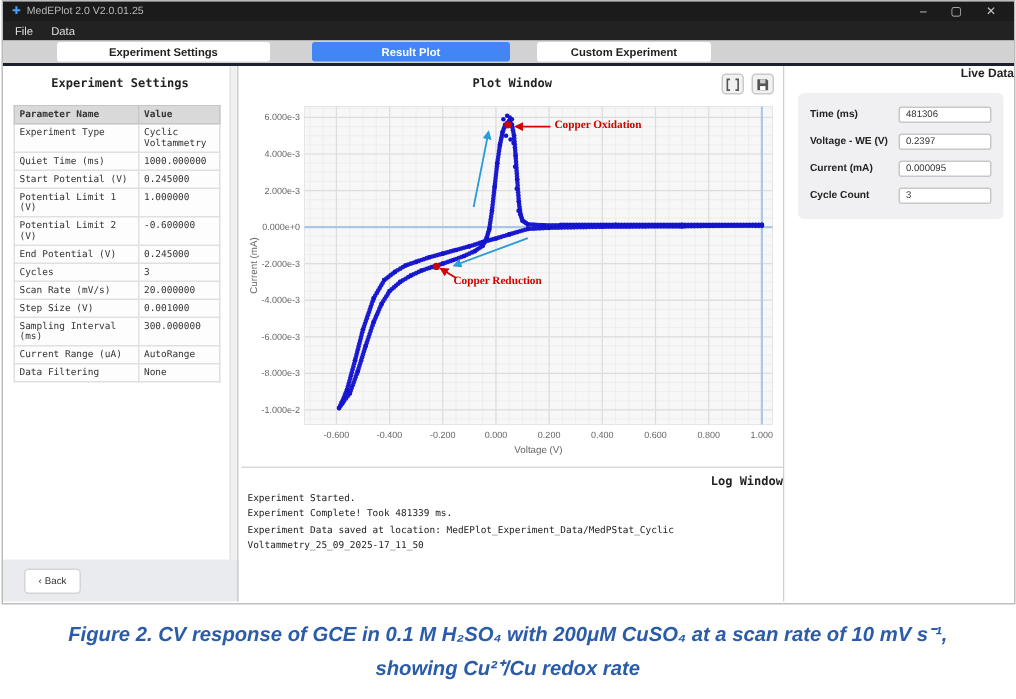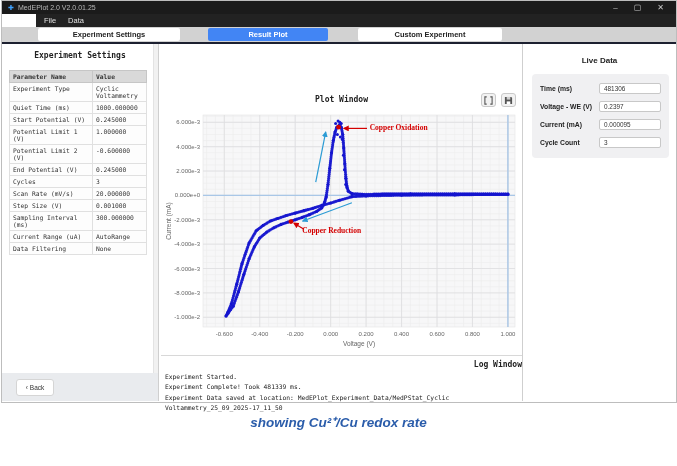--- a/index.html
+++ b/index.html
@@ -6,43 +6,43 @@
   body{width:677px;height:466px;background:#ffffff;overflow:hidden;position:relative;
        font-family:"Liberation Sans",sans-serif;-webkit-font-smoothing:antialiased;}
   .window{position:absolute;left:1px;top:0;width:674px;height:401px;border:1px solid #bdbdbd;background:#ffffff;}
   
   .titlebar{height:13px;background:#1b1b1b;display:flex;align-items:center;padding:0 6px;}
   .app-icon{color:#3fa2ff;font-size:7px;line-height:7px;margin-right:4px;}
   .app-title{color:#b8b8b8;font-size:7px;}
   .win-ctrls{margin-left:auto;display:flex;gap:16px;color:#c8c8c8;font-size:8px;padding-right:6px;}
   .win-ctrls span{cursor:default;}
   
-  .menubar{height:13px;background:#222222;display:flex;align-items:center;gap:12px;padding:0 8px;margin-left:34px;}
+  .menubar{height:13px;background:#222222;display:flex;align-items:center;gap:12px;padding:0 8px;}
   .menu-item{color:#e0e0e0;font-size:7.5px;}
   
   .tabbar{height:15px;background:#d2d2d2;position:relative;border-bottom:2px solid #1c2030;}
   .tab{position:absolute;top:1px;height:13px;border-radius:2px;display:flex;align-items:center;justify-content:center;
        font-size:7.5px;font-weight:bold;color:#222;background:#ffffff;}
   .tab.active{background:#4285f4;color:#ffffff;}
-  .tab1{left:36px;width:142px;} .tab2{left:206px;width:120px;} .tab3{left:356px;width:144px;}
+  .tab1{left:36px;width:142px;} .tab2{left:206px;width:132px;} .tab3{left:356px;width:116px;}
   
   .panel-left{position:absolute;left:0;top:43px;width:156px;height:357px;background:#ffffff;border-right:1px solid #cfcfcf;}
   .scroll-strip{position:absolute;right:0;top:0;width:4px;height:330px;background:#f1f1f1;border-left:1px solid #e3e3e3;}
   .panel-center{position:absolute;left:159px;top:43px;width:361px;height:357px;background:#ffffff;border-right:1px solid #cfcfcf;}
   .panel-right{position:absolute;left:521px;top:43px;width:153px;height:357px;background:#ffffff;}
   .panel-heading{font-family:"DejaVu Sans Mono",monospace;font-weight:bold;font-size:8px;color:#222;text-align:center;padding-top:7px;}
-  .panel-heading-sans{font-weight:bold;font-size:8px;color:#222;text-align:center;padding-top:12px;font-family:"Liberation Sans",sans-serif;}
+  .panel-heading-sans{font-weight:bold;font-size:8px;color:#222;text-align:right;padding-top:0;font-family:"Liberation Sans",sans-serif;}
   
   .settings-table{border-collapse:collapse;margin:10px 0 0 7px;width:138px;
       font-family:"DejaVu Sans Mono",monospace;font-size:6.3px;color:#333;}
   .settings-table th{background:#d9d9d9;font-weight:bold;text-align:left;padding:2px 3px;border:1px solid #c6c6c6;font-size:6.3px;}
   .settings-table td{background:#fdfdfd;padding:2px 3px;border:1px solid #e0e0e0;vertical-align:top;}
   .settings-table td:first-child{width:76px;}
   
-  .plot-header{position:relative;height:21px;margin-top:44px;}
+  .plot-header{position:relative;height:21px;}
   .plot-icons{position:absolute;right:6px;top:5px;display:flex;gap:5px;}
   .icon-btn{width:13px;height:12px;background:#f2f2f2;border:1px solid #c9c9c9;border-radius:3px;
             display:flex;align-items:center;justify-content:center;}
   .plot-svg{display:block;margin-left:2px;}
   .center-divider{border-top:1px solid #d8d8d8;margin-top:2px;}
   .log-lines{padding:3px 4px 0 4px;font-family:"DejaVu Sans Mono",monospace;font-size:6.3px;color:#222;line-height:1.65;}
   
   .live-panel{margin:9px 7px 0 9px;background:#f0f0f2;border-radius:4px;padding:9px 8px 10px 8px;}
   .live-row{display:flex;align-items:center;justify-content:space-between;margin-bottom:7px;}
   .live-row:last-child{margin-bottom:0;}
@@ -884,14 +884,15 @@
   <div class="back-strip">
     <div class="back-btn">
       <span>‹</span>
       <span>Back</span>
     </div>
   </div>
 
 </div>
 
 <div class="caption">
+  <div>Figure 2. CV response of GCE in 0.1 M H₂SO₄ with 200μM CuSO₄ at a scan rate of 10 mV s⁻¹,</div>
   <div>showing Cu²⁺/Cu redox rate</div>
 </div>
 
 </body></html>

